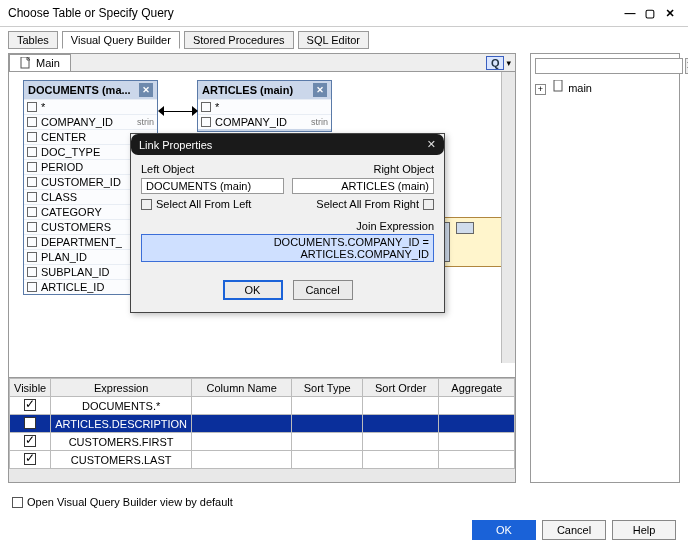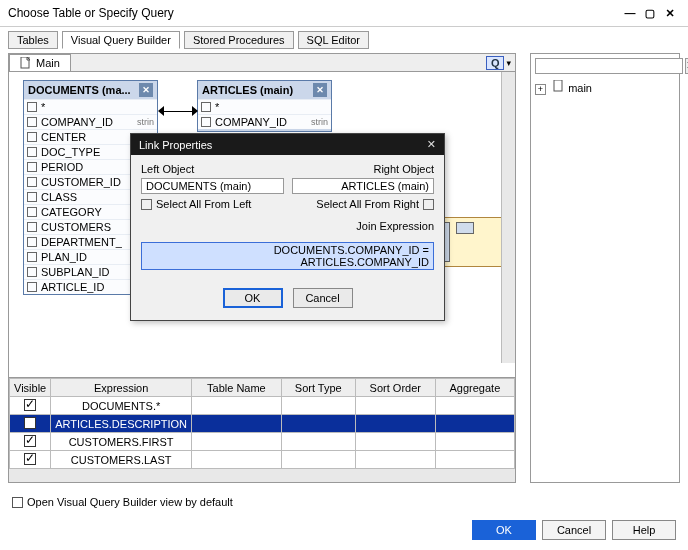--- a/index.html
+++ b/index.html
@@ -72,31 +72,31 @@
 .bottomopt { position: absolute; bottom: 42px; left: 12px; display: flex; align-items: center; gap: 4px; }
 .bottomopt .cb { width: 11px; height: 11px; border: 1px solid #555; }
 
 
 .footer { position: absolute; bottom: 10px; right: 12px; display: flex; gap: 6px; }
 .footer button { width: 64px; padding: 3px 0; border: 1px solid #888; background: #f4f4f4; cursor: pointer; }
 .footer button.primary { background: #1a62d8; color: #fff; border-color: #1a62d8; }
 
 
 .modal { position: absolute; top: 133px; left: 130px; width: 315px; background: #f0f0f0; border: 1px solid #444; box-shadow: 2px 2px 6px rgba(0,0,0,0.25); z-index: 50; }
-.modal .mtitle { background: #1a1a1a; color: #fff; padding: 4px 8px; display: flex; align-items: center; }
+.modal .mtitle { background: #1a1a1a; color: #fff; padding: 4px 8px; display: flex; align-items: center; border-radius: 7px; }
 .modal .mtitle .mx { margin-left: auto; cursor: pointer; color: #ddd; }
 .modal .mbody { padding: 8px 10px; }
 .modal .row { display: flex; gap: 8px; margin-bottom: 2px; }
 .modal .col { flex: 1; }
 .modal .col.r { text-align: right; }
 .modal .objbox { border: 1px solid #999; background: #fff; padding: 1px 4px; margin-top: 1px; }
 .modal .objbox.r { text-align: right; }
 .modal .sela { display: flex; align-items: center; gap: 4px; margin-top: 2px; }
 .modal .sela .cbx { width: 11px; height: 11px; border: 1px solid #666; }
-.modal .jexp { border: 1px solid #3b6ed8; background: #cfe0ff; padding: 1px 4px; margin-top: 10px; }
+.modal .jexp { border: 1px solid #3b6ed8; background: #cfe0ff; padding: 1px 4px; margin-top: 2px; }
 .modal .mbtns { display: flex; justify-content: center; gap: 10px; margin-top: 18px; margin-bottom: 4px; }
 .modal .mbtns button { width: 60px; padding: 2px 0; border: 1px solid #888; background: #eaeaea; cursor: pointer; }
 .modal .mbtns button.ok { border: 2px solid #1a62d8; }
 
 
 .scroll-h { position: absolute; bottom: 0; left: 0; right: 0; height: 14px; background: #e8e8e8; border-top: 1px solid #bbb; }
 .scroll-v { position: absolute; top: 0; bottom: 14px; right: 0; width: 14px; background: #e8e8e8; border-left: 1px solid #bbb; }
 
 svg.fileicon { width: 12px; height: 12px; }
 </style>
@@ -237,21 +237,21 @@
 
       <div class="scroll-v"></div>
     </div>
 
     <div class="grid">
       <table>
         <thead>
             <tr>
           <th style="width:40px">Visible</th>
           <th style="width:130px">Expression</th>
-          <th>Table Name</th>
+          <th>Column Name</th>
           <th>Sort Type</th>
           <th>Sort Order</th>
           <th>Aggregate</th>
         </tr>
           </thead>
         <tbody id="gridbody">
             <tr>
               <td class="vis"><span class="chk on"></span></td>
               <td>DOCUMENTS.*</td>
               <td></td>

